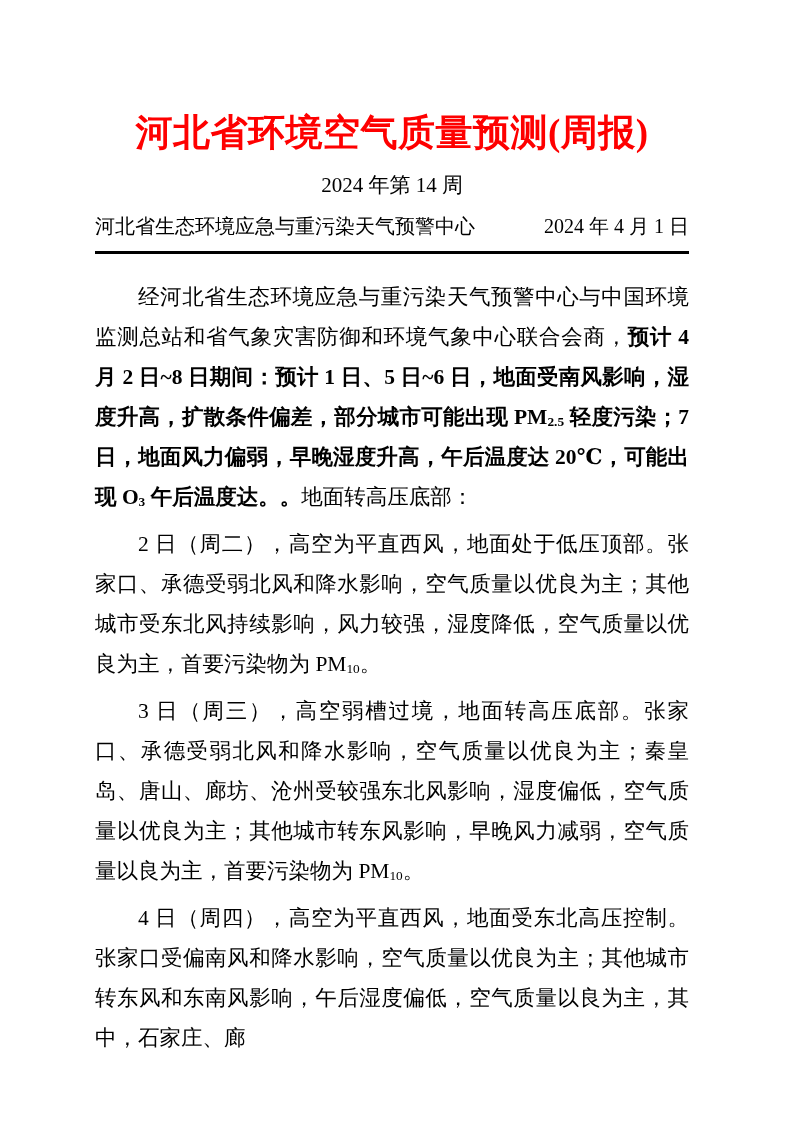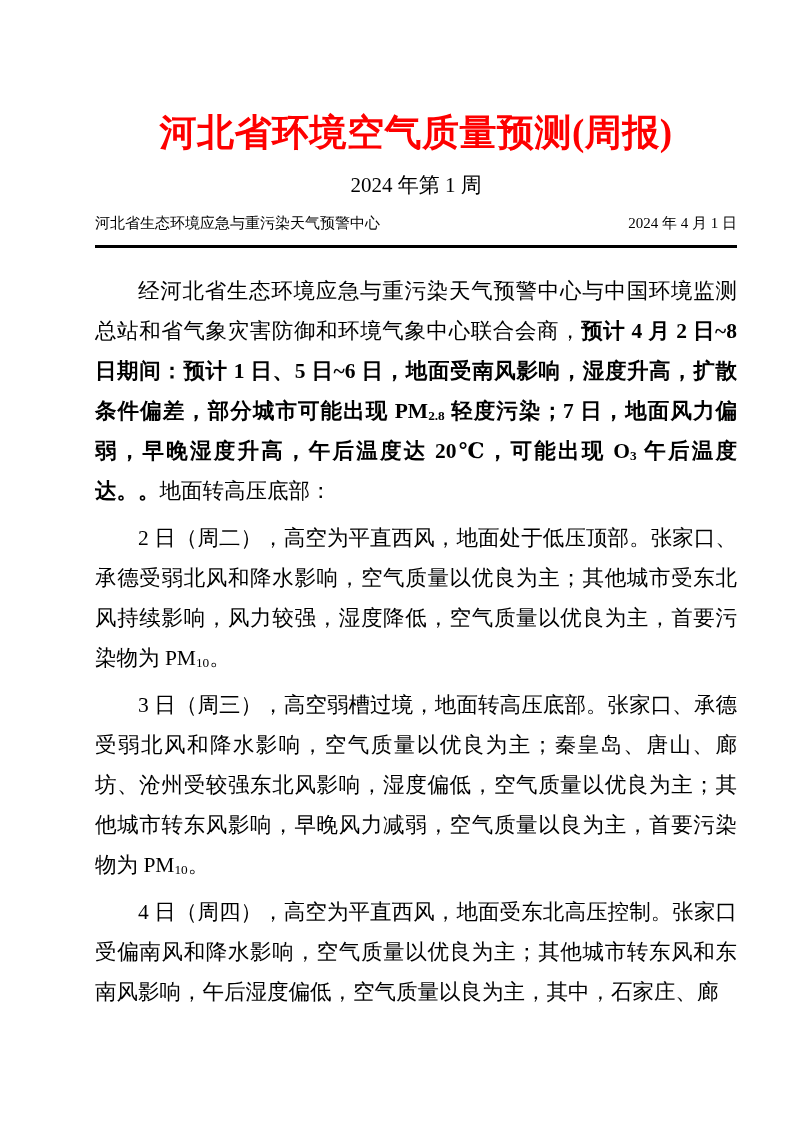--- a/index.html
+++ b/index.html
@@ -7,21 +7,21 @@
     padding: 0;
     background: #ffffff;
   }
   .page {
     position: relative;
     box-sizing: border-box;
     width: 793px;
     height: 1122px;
     margin: 0 auto;
     background: #ffffff;
-    padding: 110px 56px 0 95px;
+    padding: 110px 104px 0 95px;
     overflow: hidden;
     font-family: "Liberation Serif", "DejaVu Serif", serif;
     color: #000000;
   }
   .title {
     text-align: center;
     font-size: 37px;
     font-weight: bold;
     color: #fe0000;
     line-height: 1.25;
@@ -31,21 +31,21 @@
   .week-line {
     text-align: center;
     font-size: 21px;
     margin-top: 17px;
     line-height: 1.2;
   }
   .org-row {
     display: flex;
     justify-content: space-between;
     align-items: baseline;
-    font-size: 15px;
+    font-size: 20px;
     margin-top: 16px;
     line-height: 1.2;
   }
   .divider {
     height: 3px;
     background: #000000;
     margin-top: 13px;
   }
   .content {
     margin-top: 23px;
@@ -69,29 +69,29 @@
     top: 2px;
   }
 </style>
 </head>
 <body>
 
 <div class="page">
 
   <div class="title">河北省环境空气质量预测(周报)</div>
 
-  <div class="week-line">2024 年第 1 周</div>
+  <div class="week-line">2024 年第 14 周</div>
 
   <div class="org-row">
     <span>河北省生态环境应急与重污染天气预警中心</span>
     <span>2024 年 4 月 1 日</span>
   </div>
 
   <div class="divider"></div>
 
   <div class="content">
-    <p class="para"><span>经河北省生态环境应急与重污染天气预警中心与中国环境监测总站和省气象灾害防御和环境气象中心联合会商，</span><span class="bold">预计 4 月 2 日~8 日期间：预计 1 日、5 日~6 日，地面受南风影响，湿度升高，扩散条件偏差，部分城市可能出现 PM</span><sub class="bold">2.8</sub><span class="bold"> 轻度污染；7 日，地面风力偏弱，早晚湿度升高，午后温度达 20℃，可能出现 O</span><sub class="bold">3</sub><span class="bold"> 午后温度达。。</span><span>地面转高压底部：</span></p>
+    <p class="para"><span>经河北省生态环境应急与重污染天气预警中心与中国环境监测总站和省气象灾害防御和环境气象中心联合会商，</span><span class="bold">预计 4 月 2 日~8 日期间：预计 1 日、5 日~6 日，地面受南风影响，湿度升高，扩散条件偏差，部分城市可能出现 PM</span><sub class="bold">2.5</sub><span class="bold"> 轻度污染；7 日，地面风力偏弱，早晚湿度升高，午后温度达 20℃，可能出现 O</span><sub class="bold">3</sub><span class="bold"> 午后温度达。。</span><span>地面转高压底部：</span></p>
     <p class="para"><span>2 日（周二），高空为平直西风，地面处于低压顶部。张家口、承德受弱北风和降水影响，空气质量以优良为主；其他城市受东北风持续影响，风力较强，湿度降低，空气质量以优良为主，首要污染物为 PM</span><sub>10</sub><span>。</span></p>
     <p class="para"><span>3 日（周三），高空弱槽过境，地面转高压底部。张家口、承德受弱北风和降水影响，空气质量以优良为主；秦皇岛、唐山、廊坊、沧州受较强东北风影响，湿度偏低，空气质量以优良为主；其他城市转东风影响，早晚风力减弱，空气质量以良为主，首要污染物为 PM</span><sub>10</sub><span>。</span></p>
     <p class="para"><span>4 日（周四），高空为平直西风，地面受东北高压控制。张家口受偏南风和降水影响，空气质量以优良为主；其他城市转东风和东南风影响，午后湿度偏低，空气质量以良为主，其中，石家庄、廊</span></p>
   </div>
 
 </div>
 
 </body></html>

